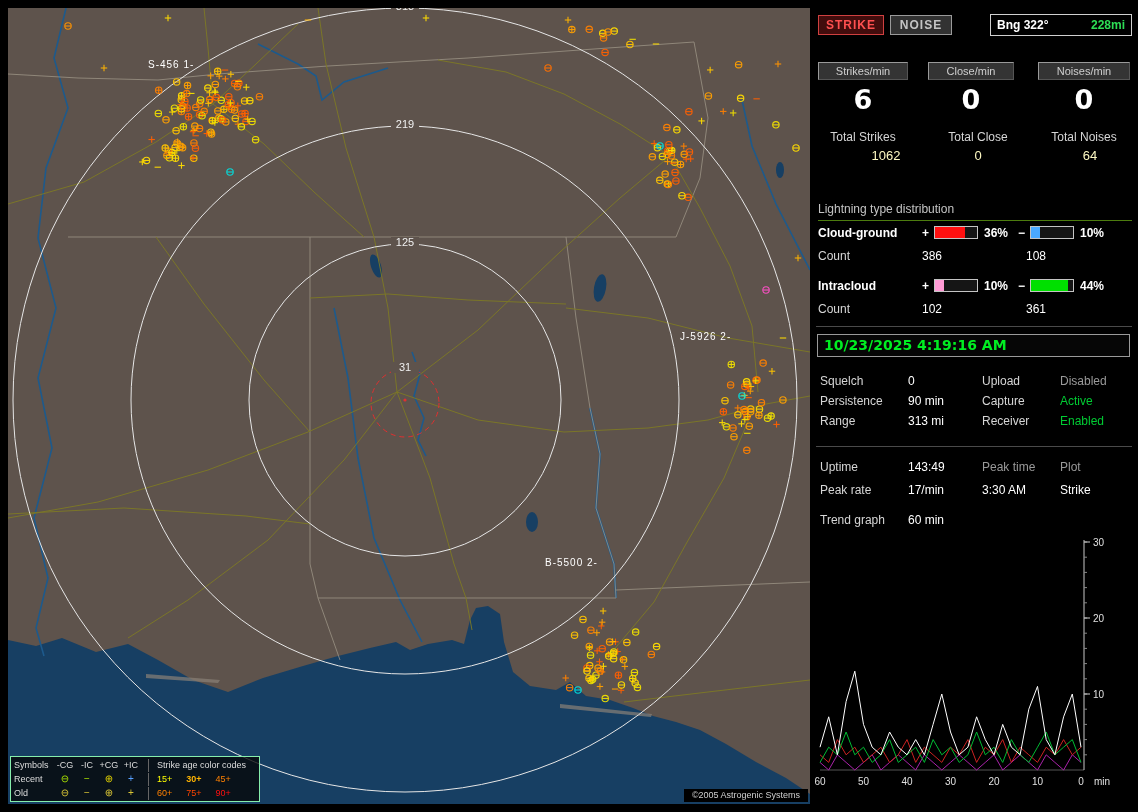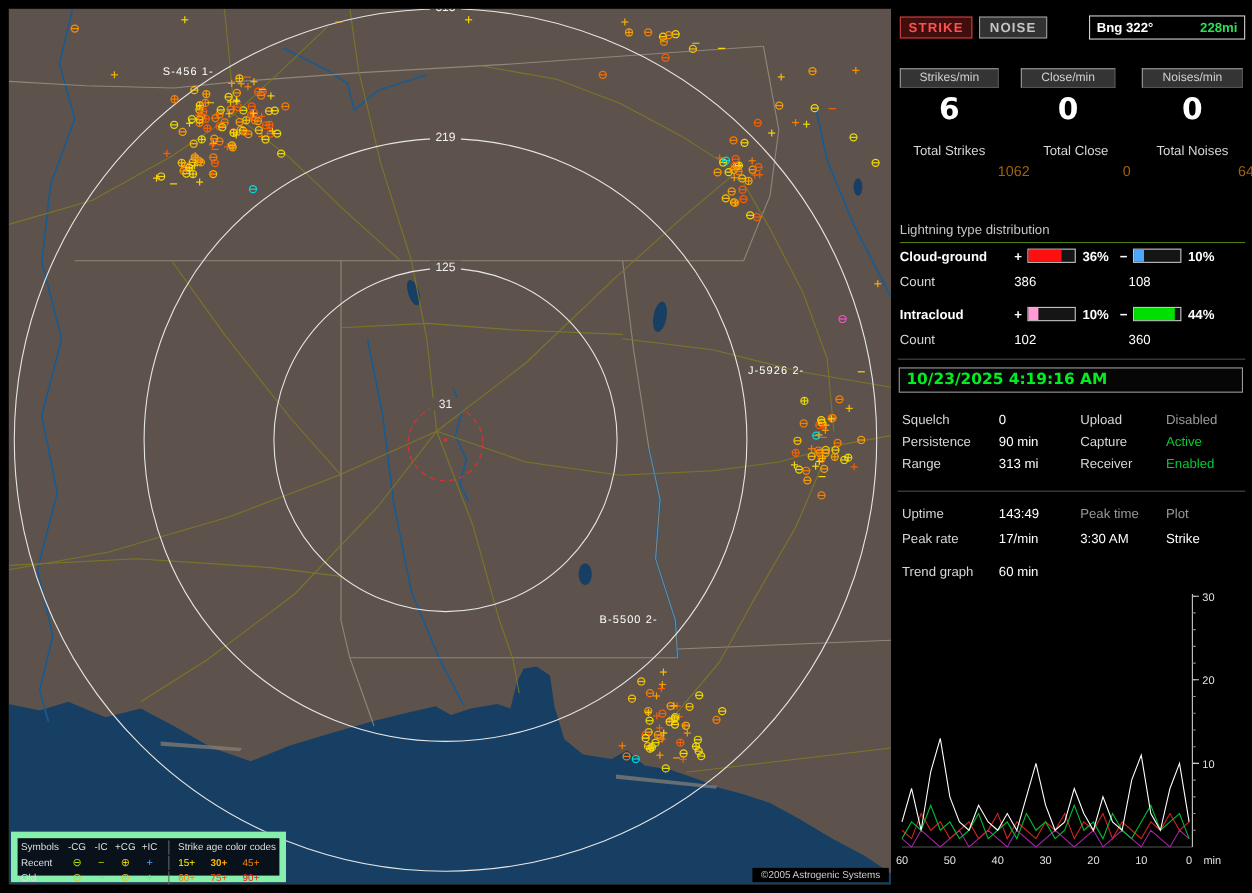--- a/index.html
+++ b/index.html
@@ -2,21 +2,21 @@
 <html><head>
 <meta charset="utf-8">
 <style>
   *{margin:0;padding:0;box-sizing:border-box}
   html,body{width:1138px;height:812px;background:#000;overflow:hidden;
     font-family:"Liberation Sans",sans-serif}
   #stage{position:relative;width:1138px;height:812px;background:#000}
   
   #map{position:absolute;left:8px;top:8px;width:802px;height:796px;background:#5e534c;overflow:hidden}
   #legend{position:absolute;left:2px;top:748px;width:250px;height:46px;background:rgba(5,5,5,.78);
-    border:6px solid #86efac;font-size:9px;color:#ddd;padding:1px 3px;line-height:13px}
+    border:1px solid #86efac;font-size:9px;color:#ddd;padding:1px 3px;line-height:13px}
   .lg-row{display:flex;align-items:center;height:14px;white-space:nowrap}
   .lg-c0{width:40px}
   .lg-c{width:22px;text-align:center}
   .lg-sym{width:22px;text-align:center;display:inline-block;font-size:10px}
   .lg-ages{margin-left:6px;border-left:1px solid #666;padding-left:8px;display:flex;gap:14px}
   .lg-age-title{margin-left:6px;border-left:1px solid #666;padding-left:8px}
   #copyright{position:absolute;left:676px;top:781px;width:124px;height:13px;background:#000;
     color:#cfcfcf;font-size:9px;line-height:13px;text-align:center}
   
   #panel{position:absolute;left:812px;top:0;width:326px;height:812px;background:#000}
@@ -29,21 +29,21 @@
     font-weight:bold;font-size:12px;text-align:center;cursor:pointer;font-family:inherit;letter-spacing:1px}
   .bng-box{position:absolute;background:#000;border:1px solid #d0d0d0;display:flex;
     justify-content:space-between;align-items:center;padding:0 6px}
   .bng-label{color:#fff;font-weight:bold;font-size:12px}
   .bng-range{color:#2ddd55;font-weight:bold;font-size:12px}
   .rate-box{position:absolute;background:#343434;border:1px solid #9a9a9a;border-bottom-color:#555;
     border-right-color:#555;color:#cfcfcf;font-size:11px;text-align:center;line-height:16px;cursor:pointer;font-family:inherit}
   .bignum{position:absolute;font-size:27px;font-weight:bold;color:#fff;text-align:center;
     font-family:"DejaVu Sans",sans-serif}
   .tot-lbl{position:absolute;color:#d6d6d6;font-size:12px;text-align:center}
-  .tot-val{position:absolute;color:#a16207;font-size:13px;text-align:right}
+  .tot-val{position:absolute;color:#fef9c3;font-size:13px;text-align:center}
   #dist-title{position:absolute;left:6px;top:202px;width:314px;color:#c4c4c4;font-size:12px;
     padding-bottom:4px;border-bottom:1px solid #4d7c0f}
   .dlabel{position:absolute;color:#fff;font-weight:bold;font-size:12px}
   .sign{position:absolute;color:#fff;font-size:12px;font-weight:bold}
   .bar{position:absolute;width:44px;height:13px;border:1px solid #c4c4c4;background:#151515}
   .bar i{display:block;height:100%}
   .pct{position:absolute;color:#fff;font-weight:bold;font-size:12px}
   .divider{position:absolute;height:1px;background:#4a4a4a;left:4px;width:316px}
   #datetime-box{position:absolute;left:5px;top:334px;width:313px;height:23px;border:1px solid #9a9a9a;
     background:#060606;color:#00ee22;font-weight:bold;font-size:14px;line-height:21px;padding-left:6px;
@@ -1293,21 +1293,21 @@
       </div>
     <span class="pct" style="left:172px;top:279px">10%</span>
     <span class="sign" style="left:206px;top:279px">−</span>
     <div class="bar" style="left:218px;top:279px">
         <i style="width: 88%; background: rgb(0, 224, 0);"></i>
       </div>
     <span class="pct" style="left:268px;top:279px">44%</span>
 
     <div class="lbl" style="left:6px;top:302px">Count</div>
     <div class="val" style="left:110px;top:302px">102</div>
-    <div class="val" style="left:214px;top:302px">360</div>
+    <div class="val" style="left:214px;top:302px">361</div>
 
     <div class="divider" style="top:326px"></div>
 
     <div id="datetime-box">10/23/2025 4:19:16 AM</div>
 
     <div class="lbl" style="left:8px;top:374px">Squelch</div>
     <div class="val" style="left:96px;top:374px">0</div>
     <div class="lbl" style="left:170px;top:374px">Upload</div>
     <div class="val" style="left: 248px; top: 374px; color: rgb(154, 154, 154);">Disabled</div>
 

